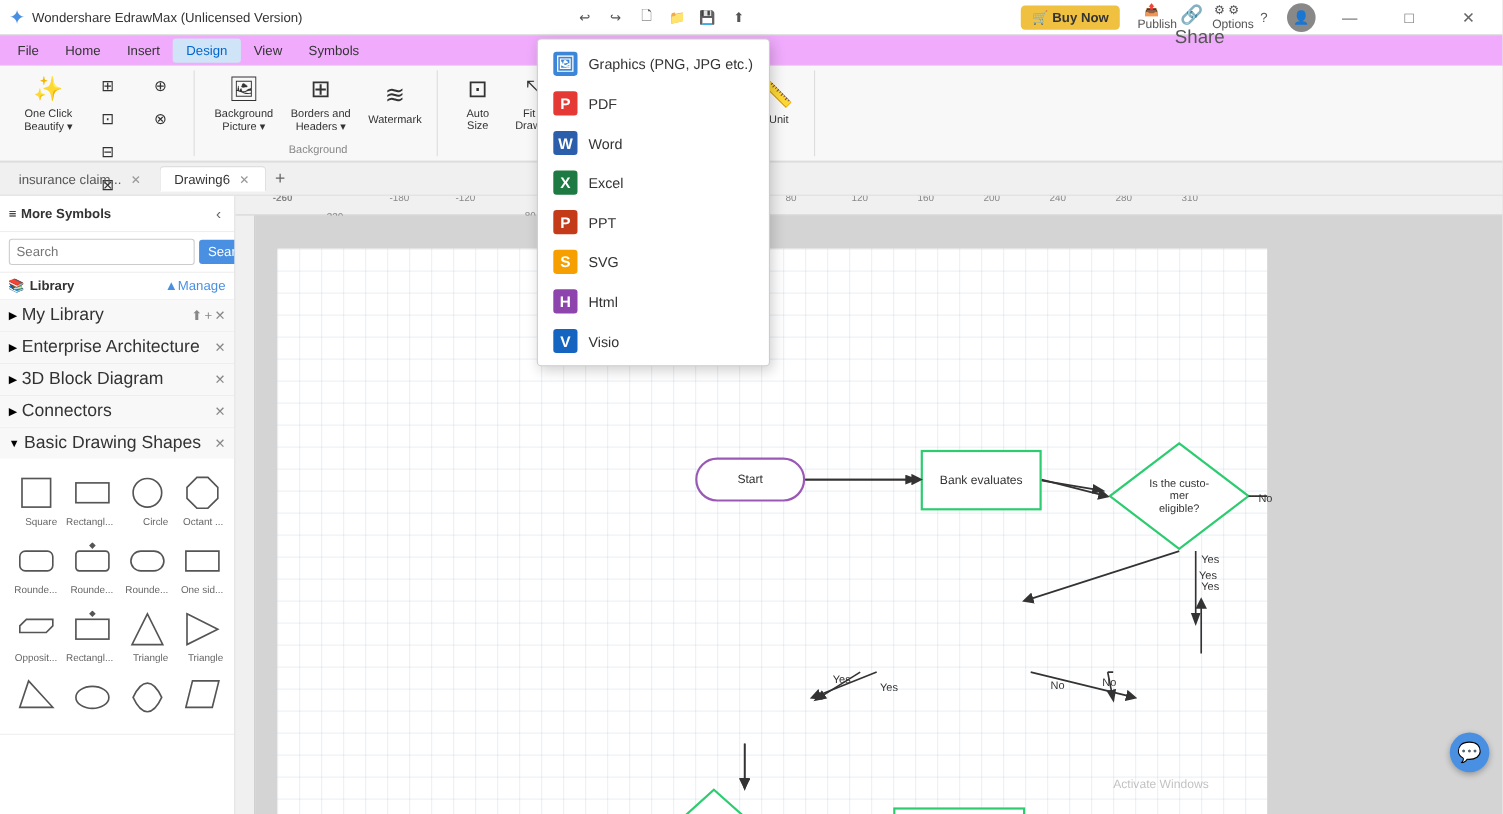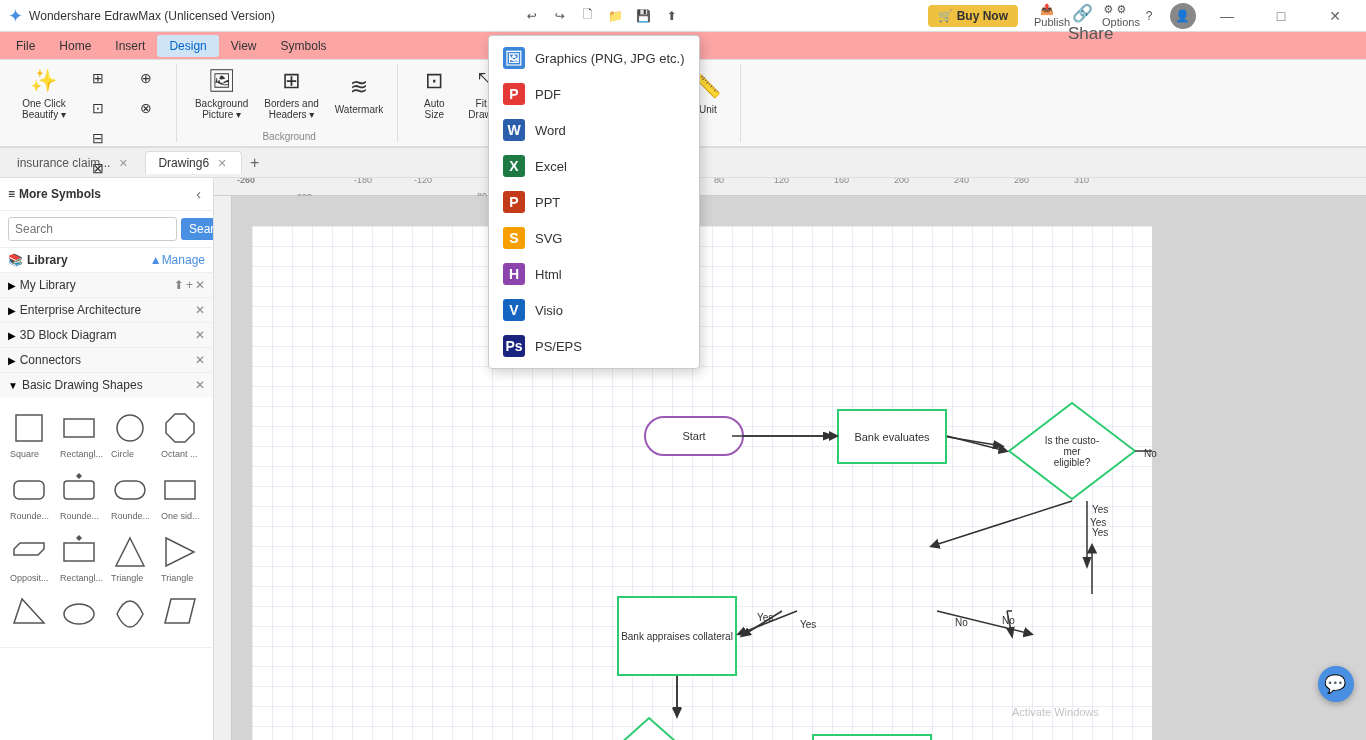--- a/index.html
+++ b/index.html
@@ -11,21 +11,21 @@
       background: #fff; height: 32px; padding: 0 8px;
       border-bottom: 1px solid #ddd;
     }
     #titlebar .left { display: flex; align-items: center; gap: 6px; }
     #titlebar .win-btn { width: 46px; height: 32px; border: none; background: transparent; cursor: pointer; font-size: 14px; color: #666; }
     #titlebar .quick-btn { width: 26px; height: 26px; border: none; background: transparent; cursor: pointer; font-size: 12px; color: #555; border-radius: 3px; }
     #titlebar .buy-btn { background: #f0c040; color: #333; border: none; padding: 4px 10px; border-radius: 4px; cursor: pointer; font-size: 12px; font-weight: bold; margin-right: 8px; }
 
     
     #menubar {
-      display: flex; align-items: center; background: #fca5a5;
+      display: flex; align-items: center; background: #f0abfc;
       height: 28px; padding: 0 4px;
       border-bottom: 1px solid #ddd;
     }
     .menu-item { padding: 4px 12px; cursor: pointer; font-size: 12px; color: #333; border-radius: 3px; }
     .menu-item.active { background: #d0e4f7; color: #0066cc; }
 
     
     #ribbon {
       display: flex; align-items: stretch; background: #f8f8f8;
       height: 88px; border-bottom: 2px solid #ddd; padding: 4px 8px; gap: 4px;
@@ -81,29 +81,29 @@
     #search-area button { background: #4a90e2; color: #fff; border: none; padding: 4px 8px; border-radius: 3px; cursor: pointer; font-size: 12px; }
     #library-header { display: flex; align-items: center; padding: 5px 8px; border-bottom: 1px solid #eee; }
     #library-header .lib-title { font-size: 12px; font-weight: 700; flex: 1; color: #333; }
     #library-header .lib-actions { display: flex; gap: 4px; }
     .lib-btn { background: transparent; border: none; cursor: pointer; font-size: 12px; color: #4a90e2; }
     
     .sidebar-section { border-bottom: 1px solid #eee; }
     .sidebar-section-header {
       display: flex; align-items: center; padding: 5px 8px; cursor: pointer; background: #f8f8f8;
     }
-    .sidebar-section-header .s-label { flex: 1; font-size: 12px; color: #333; font-weight: 500; }
+    .sidebar-section-header .s-label { flex: 1; font-size: 16px; color: #333; font-weight: 500; }
     .sidebar-section-header .s-close { font-size: 12px; color: #888; background: transparent; border: none; cursor: pointer; }
 
     
     .shapes-grid {
       display: grid; grid-template-columns: repeat(4, 1fr); gap: 4px; padding: 8px;
     }
     .shape-item {
-      display: flex; flex-direction: column; align-items: flex-start; cursor: pointer; padding: 4px 2px; border-radius: 3px;
+      display: flex; flex-direction: column; align-items: flex-end; cursor: pointer; padding: 4px 2px; border-radius: 3px;
     }
     .shape-canvas { width: 38px; height: 38px; display: flex; align-items: center; justify-content: center; }
     .shape-label { font-size: 9px; color: #666; text-align: center; margin-top: 2px; }
 
     
     #canvas-area {
       flex: 1; background: #e8e8e8; position: relative; overflow: hidden;
     }
     #canvas-ruler-top { height: 18px; background: #f0f0f0; border-bottom: 1px solid #ccc; position: relative; }
     #canvas-ruler-left { width: 18px; background: #f0f0f0; border-right: 1px solid #ccc; position: absolute; top: 18px; left: 0; bottom: 0; }
@@ -483,21 +483,21 @@
           <span class="shape-label"></span>
         </div>
       </div>
     </div>
   </div>
 
   <div id="canvas-area">
 
     <div id="canvas-ruler-top">
       <div style="display:flex;align-items:center;position:absolute;left:20px;right:0;top:2px;font-size:9px;color:#888;">
-        <span style="position:absolute;left:3px;font-weight:bold;">-260</span>
+        <span style="position:absolute;left:14px;font-weight:bold;">-260</span>
         <span style="position:absolute;left:60px;margin-top:34px;">-220</span>
         <span style="position:absolute;left:120px;">-180</span>
         <span style="position:absolute;left:180px;">-120</span>
         <span style="position:absolute;left:240px;margin-top:32px;">-80</span>
         <span style="position:absolute;left:300px;">-30</span>
         <span style="position:absolute;left:360px;">0</span>
         <span style="position:absolute;left:420px;">40</span>
         <span style="position:absolute;left:480px;">80</span>
         <span style="position:absolute;left:540px;">120</span>
         <span style="position:absolute;left:600px;">160</span>
@@ -543,33 +543,32 @@
           <line x1="525" y1="555" x2="555" y2="545" stroke="#333" stroke-width="1.5" marker-end="url(#arrow)"></line>
           <text x="530" y="542" font-size="10" fill="#333">Yes</text>
 
           <line x1="720" y1="545" x2="760" y2="545" stroke="#333" stroke-width="1.5" marker-end="url(#arrow)"></line>
 
           <line x1="860" y1="570" x2="860" y2="660" stroke="#333" stroke-width="1.5"></line>
 
           <text x="590" y="655" font-size="10" fill="#333">No</text>
         </svg>
 
-        <div style="position:absolute;left:380px;top:190px;width:100px;height:40px;border:2px solid #9b59b6;border-radius:20px;display:flex;align-items:center;justify-content:center;font-size:11px;color:#333;background:#fff;margin-left:12px;">Start</div>
+        <div style="position:absolute;left:380px;top:190px;width:100px;height:40px;border:2px solid #9b59b6;border-radius:20px;display:flex;align-items:center;justify-content:center;font-size:11px;color:#333;background:#fff;">Start</div>
 
         <div style="position:absolute;left:585px;top:183px;width:110px;height:55px;border:2px solid #2ecc71;display:flex;align-items:center;justify-content:center;font-size:11px;color:#333;background:#fff;text-align:center;">Bank evaluates</div>
 
         <div style="position:absolute;left:755px;top:175px;width:130px;height:100px;display:flex;align-items:center;justify-content:center;">
           <svg width="130" height="100" style="position:absolute;top:0;left:0;">
             <polygon points="65,2 128,50 65,98 2,50" fill="white" stroke="#2ecc71" stroke-width="2"></polygon>
           </svg>
           <span style="position:relative;z-index:1;font-size:10px;text-align:center;color:#333;">Is the custo-<br>mer<br>eligible?</span>
         </div>
 
 
-        <div style="position:absolute;left:365px;top:370px;width:120px;height:80px;border:2px solid #2ecc71;display:flex;align-items:center;justify-content:center;font-size:10px;color:#333;background:#fff;text-align:center;">Bank appraises collateral</div>
 
 
         <span style="position:absolute;left:840px;top:278px;font-size:10px;color:#333;">Yes</span>
         <span style="position:absolute;left:892px;top:222px;font-size:10px;color:#333;">No</span>
 
         <div style="position:absolute;left:325px;top:490px;width:145px;height:130px;display:flex;align-items:center;justify-content:center;">
           <svg width="145" height="130" style="position:absolute;top:0;left:0;">
             <polygon points="72,2 143,65 72,128 2,65" fill="white" stroke="#2ecc71" stroke-width="2"></polygon>
           </svg>
 
@@ -651,17 +650,13 @@
     <span>SVG</span>
   </div>
   <div class="export-item">
     <div class="export-icon" style="background:#8e44ad;color:#fff;font-weight:bold;">H</div>
     <span>Html</span>
   </div>
   <div class="export-item">
     <div class="export-icon" style="background:#1565c0;color:#fff;font-weight:bold;">V</div>
     <span>Visio</span>
   </div>
-  <div class="export-item">
-    <div class="export-icon" style="background:#1a237e;color:#fff;font-weight:bold;">Ps</div>
-    <span>PS/EPS</span>
-  </div>
 </div>
 
 </body></html>

